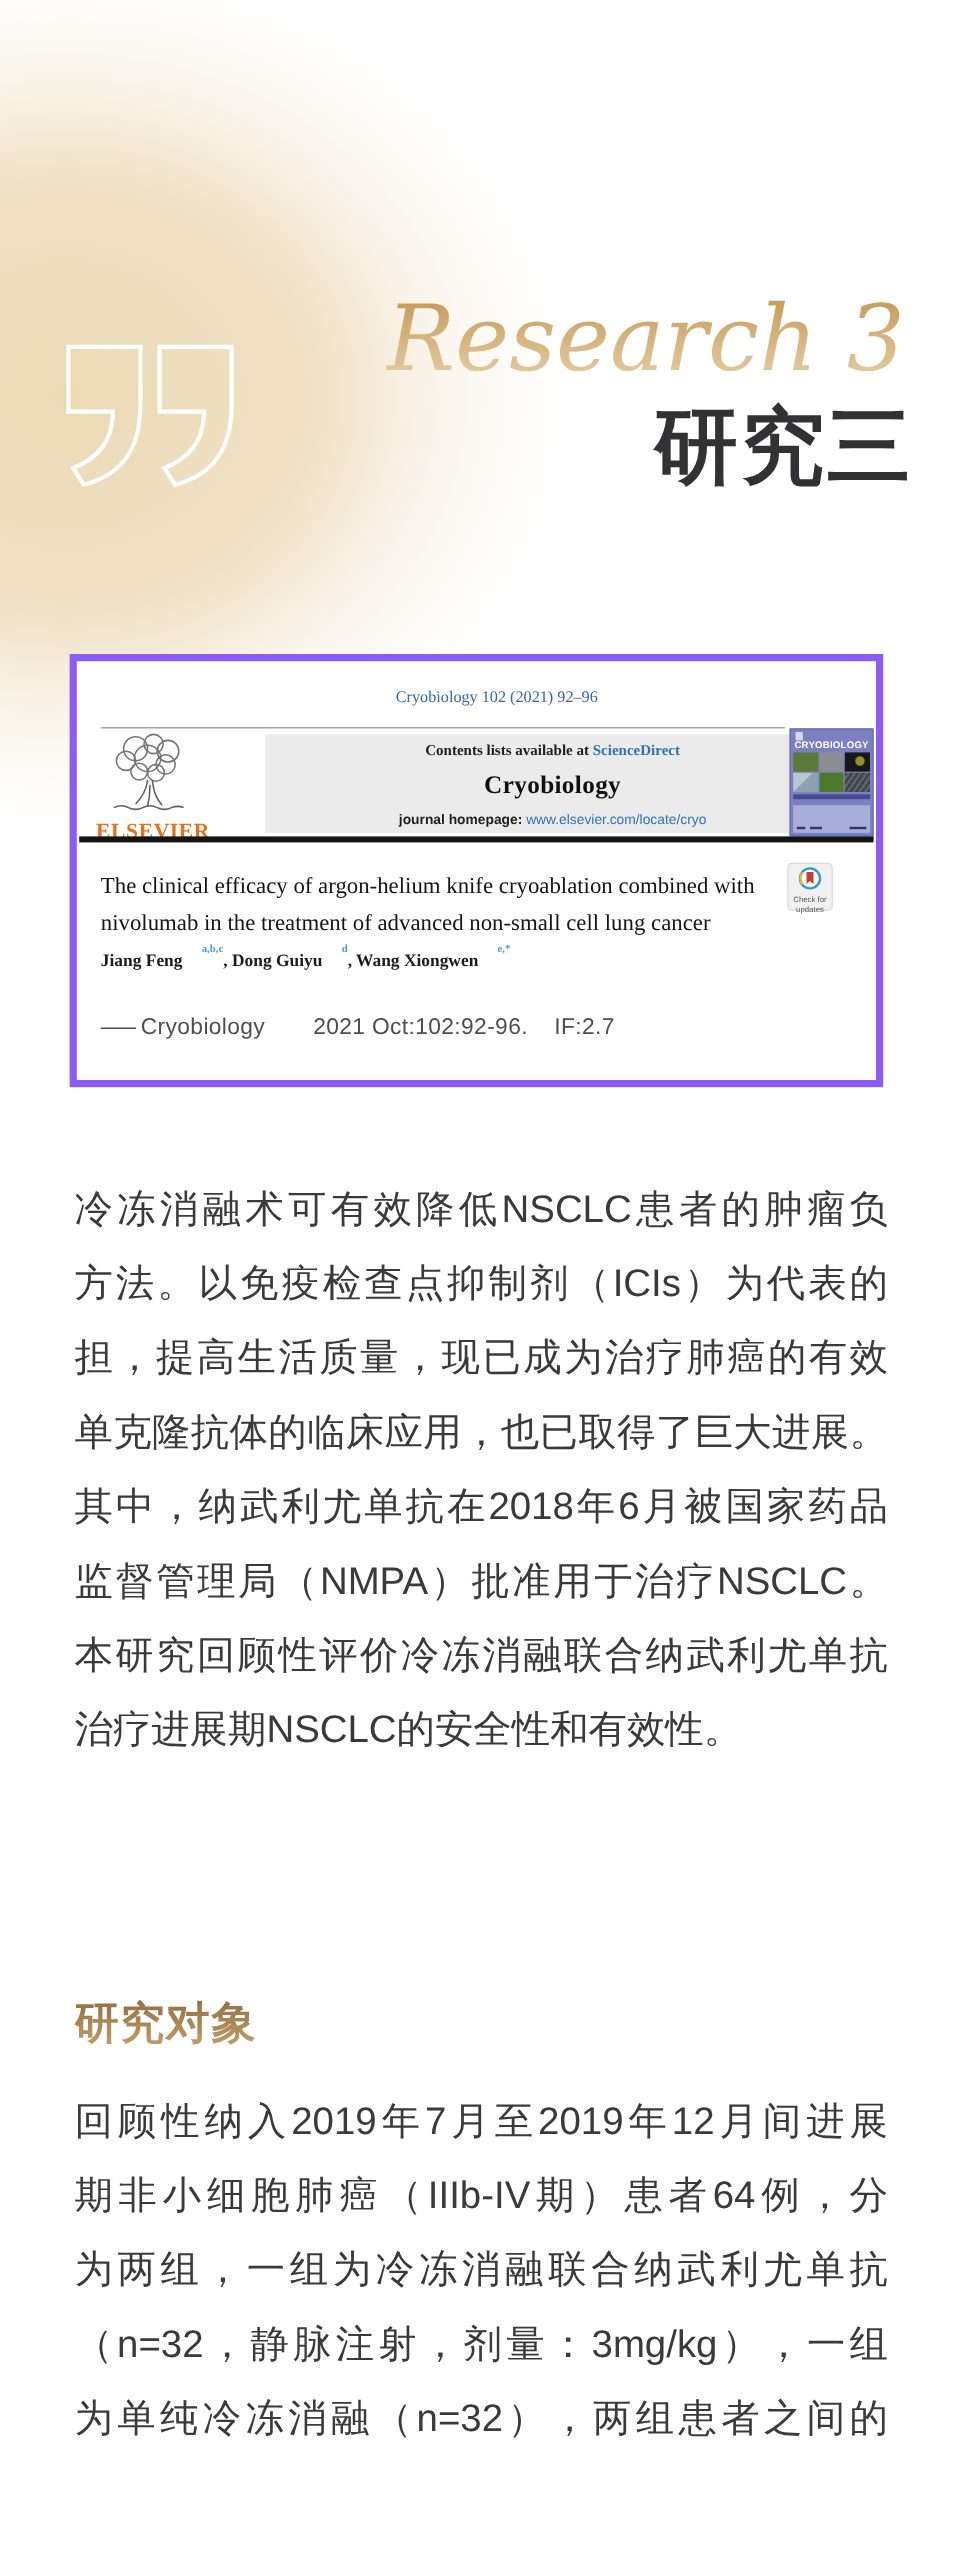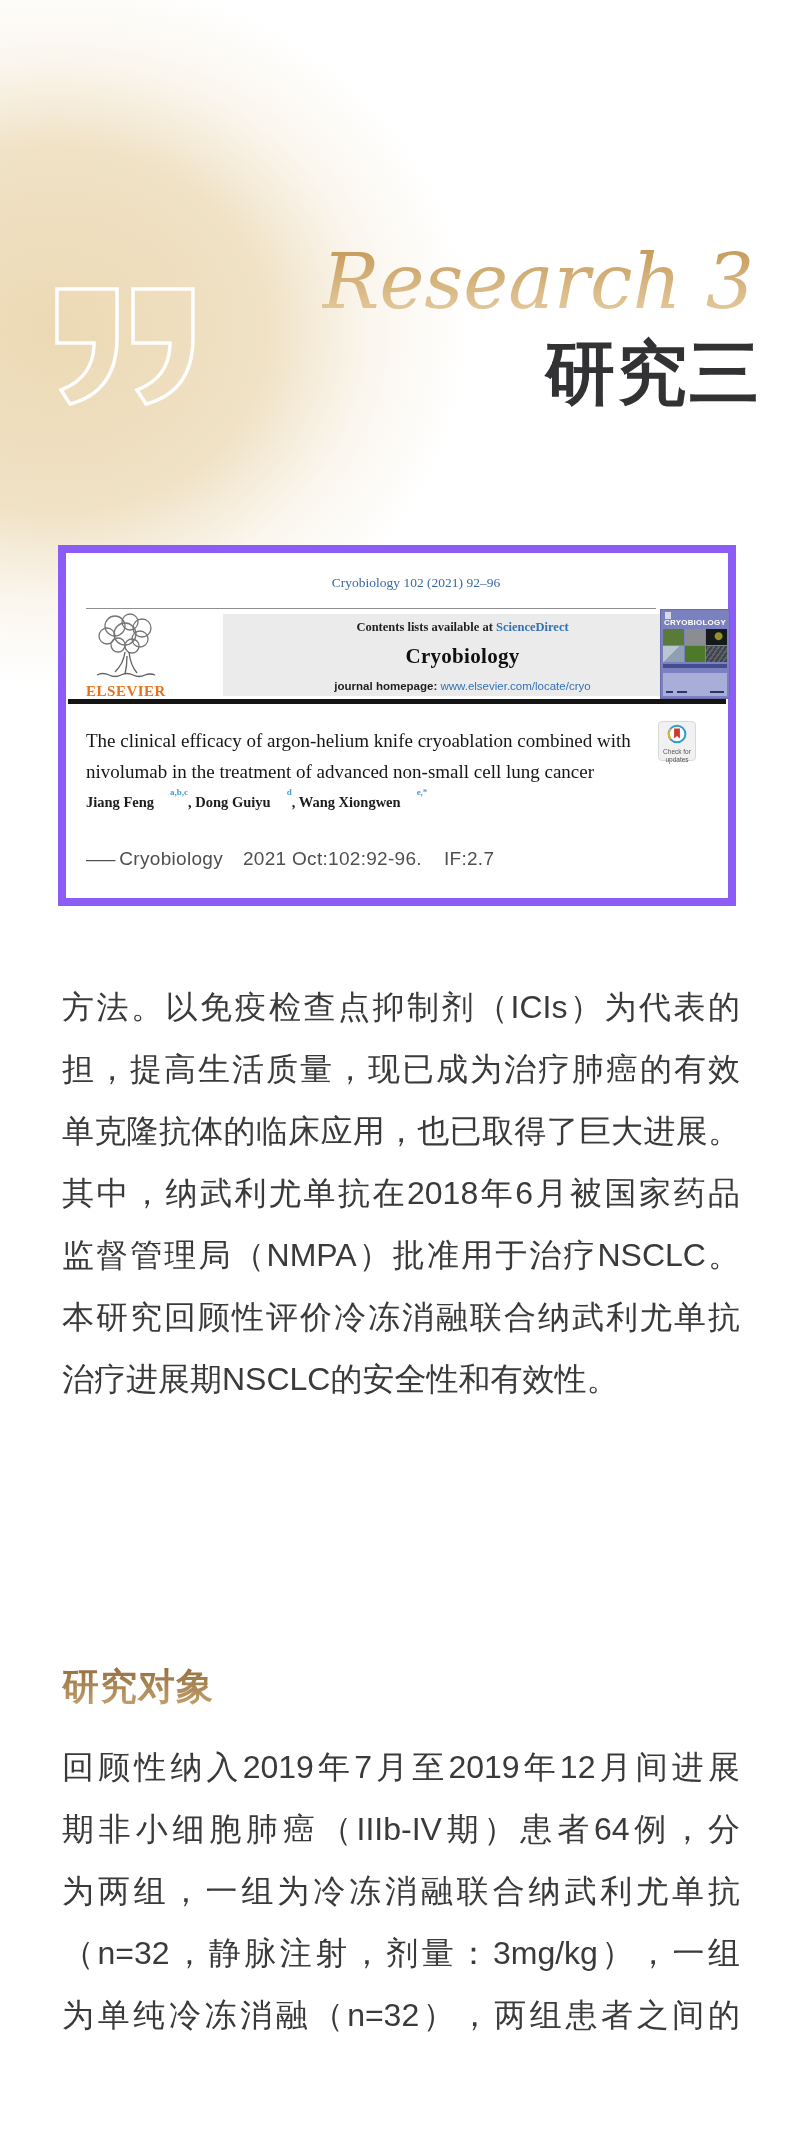--- a/index.html
+++ b/index.html
@@ -30,32 +30,32 @@
   }
   .cn-title{
     position:absolute;right:35px;top:322px;
     font-family:"Liberation Serif","DejaVu Serif",serif;
     font-size:70px;line-height:104px;font-weight:700;letter-spacing:2px;
     color:var(--cn_title_color);white-space:nowrap;
   }
   
   .paper-card{
     position:absolute;left:58px;top:545px;width:678px;height:361px;
-    background:#fff;border:8px solid #8b5cf6;
+    background:#fff;border:6px solid #8b5cf6;
   }
   .j-ref{
     position:absolute;left:110px;top:22px;width:480px;text-align:center;
     font-family:"Liberation Serif","DejaVu Serif",serif;
     font-size:13.5px;color:var(--ref_blue);
   }
   .rule-thin{position:absolute;left:20px;top:55px;width:570px;height:1px;background:#8f8f8f;}
   .logo-block{position:absolute;left:16px;top:59px;width:88px;text-align:center;}
   .publisher{
     font-family:"Liberation Serif","DejaVu Serif",serif;font-weight:700;
-    font-size:15px;letter-spacing:.5px;color:var(--elsevier_orange);margin-top:1px;
+    font-size:18px;letter-spacing:.5px;color:var(--elsevier_orange);margin-top:1px;
   }
   .header-box{
     position:absolute;left:111px;top:61px;width:479px;height:82px;
     background:#ebebeb;text-align:center;margin-left:46px;
   }
   .contents-line{
     margin-top:6px;font-family:"Liberation Serif","DejaVu Serif",serif;
     font-size:12.5px;color:#1f1f1f;font-weight:600;
   }
   .contents-line .lnk{color:var(--link_blue);font-weight:600;}
@@ -108,21 +108,21 @@
   }
   .authors sup{
     font-size:9px;color:var(--sup_blue);position:relative;top:-6px;
     margin-left:16px;font-weight:600;
   }
   .cite{
     position:absolute;left:20px;top:295px;font-size:19px;color:#4f4f4f;
     letter-spacing:.3px;white-space:nowrap;
   }
   .cite .dash{display:inline-block;transform:scaleX(1.55);transform-origin:left center;margin-right:14px;}
-  .cite .ref{margin-left:20px;} .cite .impact{margin-left:22px;}
+  .cite .ref{margin-left:40px;} .cite .impact{margin-left:22px;}
   
   .para{position:absolute;left:62px;width:678px;}
   .para1{top:976px;} .para2{top:1736px;}
   .line{
     font-size:32px;line-height:62px;color:var(--body_text);
     text-align:justify;text-align-last:justify;letter-spacing:0;
   }
   .line.last{text-align-last:left;}
   .sec-title{
     position:absolute;left:62px;top:1662px;
@@ -221,20 +221,21 @@
     <div class="authors">
       <span>Jiang Feng</span><sup>a,b,c</sup><span>, Dong Guiyu</span><sup>d</sup><span>, Wang Xiongwen</span><sup>e,*</sup>
     </div>
 
     <div class="cite">
       <span class="dash">—</span><span>Cryobiology</span><span class="ref">2021 Oct:102:92-96.</span><span class="impact">IF:2.7</span>
     </div>
   </div>
 
   <div class="para para1">
+    <div class="line">冷冻消融术可有效降低NSCLC患者的肿瘤负</div>
     <div class="line">方法。以免疫检查点抑制剂（ICIs）为代表的</div>
     <div class="line">担，提高生活质量，现已成为治疗肺癌的有效</div>
     <div class="line">单克隆抗体的临床应用，也已取得了巨大进展。</div>
     <div class="line">其中，纳武利尤单抗在2018年6月被国家药品</div>
     <div class="line">监督管理局（NMPA）批准用于治疗NSCLC。</div>
     <div class="line">本研究回顾性评价冷冻消融联合纳武利尤单抗</div>
     <div class="line last">治疗进展期NSCLC的安全性和有效性。</div>
   </div>
 
   <div class="sec-title">研究对象</div>

